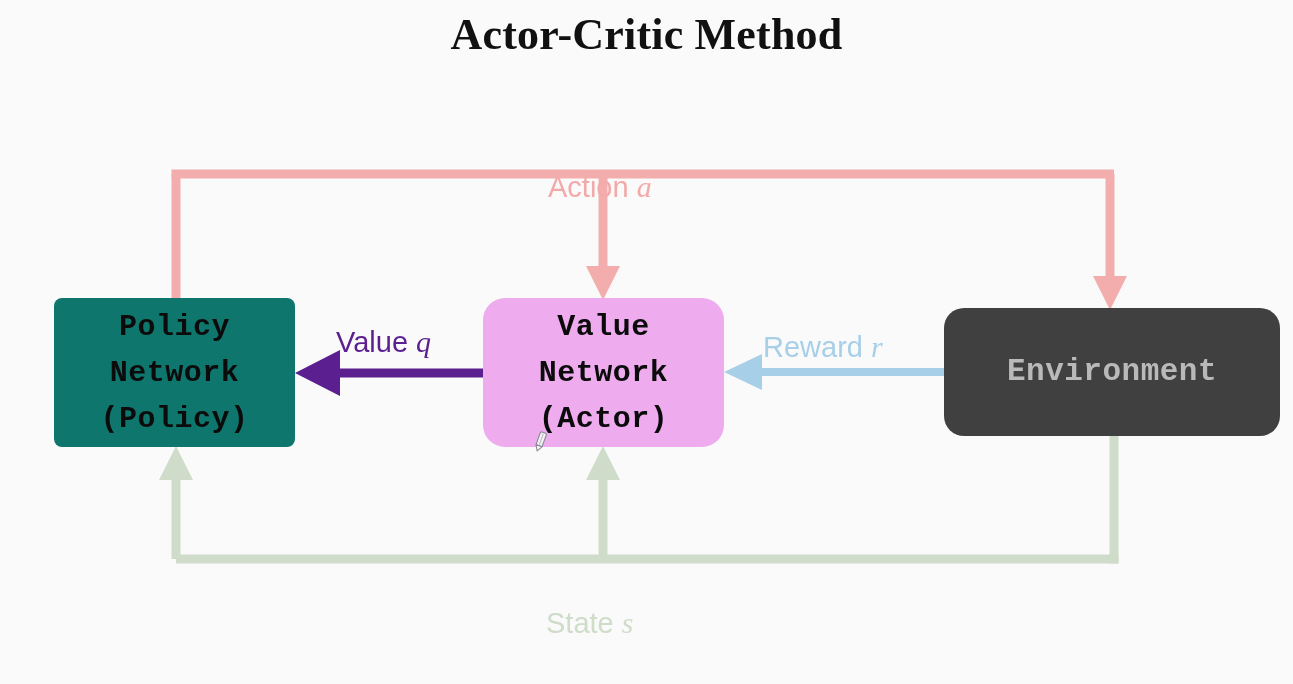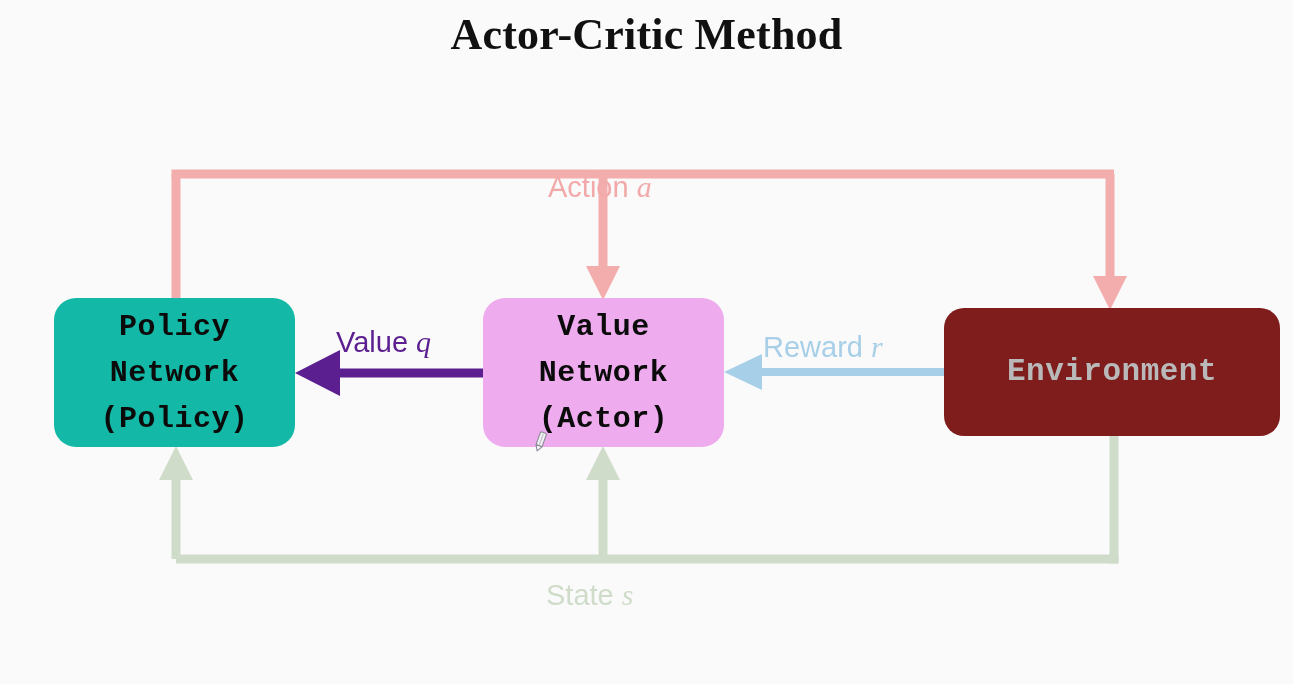--- a/index.html
+++ b/index.html
@@ -180,49 +180,49 @@
       <path d="M 944 372 L 753 372" stroke="#a8cfe8" stroke-width="8" fill="none" stroke-linecap="butt"></path>
       <polygon points="724,372 762,354 762,390" fill="#a8cfe8"></polygon>
     </g>
 
     <g>
       <path d="M 483 373 L 329 373" stroke="#5b1f8f" stroke-width="9" fill="none" stroke-linecap="butt"></path>
       <polygon points="295,373 340,350 340,396" fill="#5b1f8f"></polygon>
     </g>
   </svg>
 
-  <div class="node" id="node-policy" style="background: #14b8a6; color: rgb(11, 11, 11);">
+  <div class="node" id="node-policy" style="background: #0f766e; color: rgb(11, 11, 11); border-radius: 8px;">
     <span class="ln">Policy</span>
     <span class="ln">Network</span>
     <span class="ln">(Policy)</span>
   </div>
 
   <div class="node" id="node-value" style="background: rgb(238, 172, 238); color: rgb(11, 11, 11);">
     <span class="ln">Value</span>
     <span class="ln">Network</span>
     <span class="ln">(Actor)</span>
   </div>
 
-  <div class="node" id="node-env" style="background: #7f1d1d; color: rgb(185, 185, 185);">
+  <div class="node" id="node-env" style="background: #404040; color: rgb(185, 185, 185);">
     <span class="ln">Environment</span>
   </div>
 
   <div class="edge-label" id="label-action" style="color: rgb(242, 169, 169);">
     <span>Action</span><span>&nbsp;</span><span class="sym">a</span>
   </div>
 
   <div class="edge-label" id="label-value" style="color: rgb(91, 31, 143);">
     <span>Value</span><span>&nbsp;</span><span class="sym">q</span>
   </div>
 
   <div class="edge-label" id="label-reward" style="color: rgb(168, 207, 232);">
     <span>Reward</span><span>&nbsp;</span><span class="sym">r</span>
   </div>
 
-  <div class="edge-label" id="label-state" style="color: rgb(207, 220, 201);">
+  <div class="edge-label" id="label-state" style="color: rgb(207, 220, 201); margin-top: 28px;">
     <span>State</span><span>&nbsp;</span><span class="sym">s</span>
   </div>
 
   <svg id="pencil-cursor" viewBox="0 0 20 24" style="left: 531px; top: 430px;">
     <g transform="rotate(20 10 12)">
       <rect x="6.2" y="2.2" width="6.4" height="14" rx="1.4" fill="#f2f2f4" stroke="#8a8a96" stroke-width="1.1"></rect>
       <line x1="9.4" y1="3.4" x2="9.4" y2="15" stroke="#b4b4c0" stroke-width="0.9"></line>
       <polygon points="6.2,16.2 12.6,16.2 9.4,21.6" fill="#fbfbfd" stroke="#8a8a96" stroke-width="1.1" stroke-linejoin="round"></polygon>
     </g>
   </svg>

